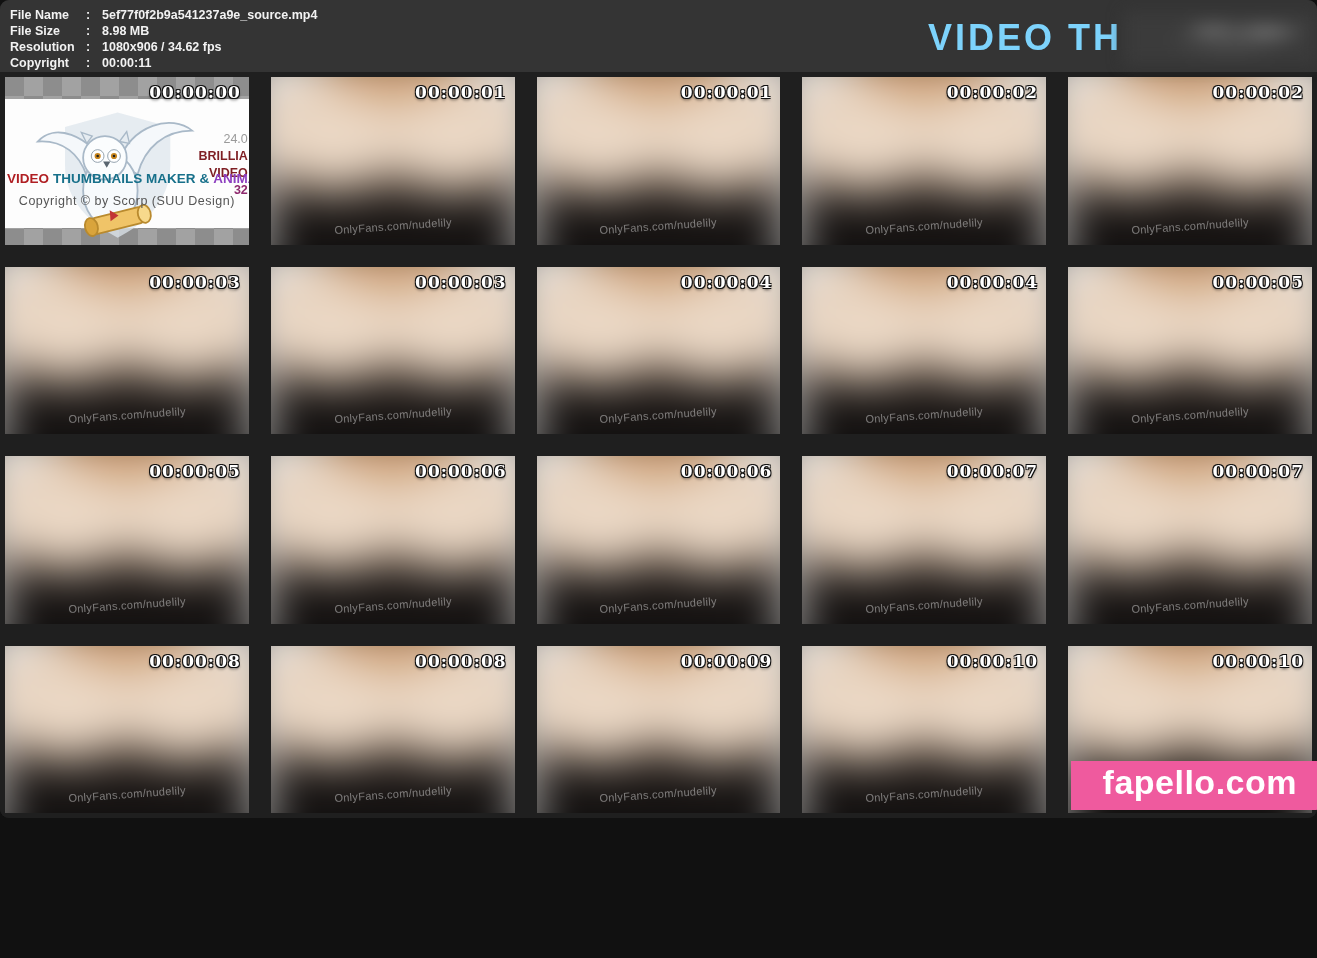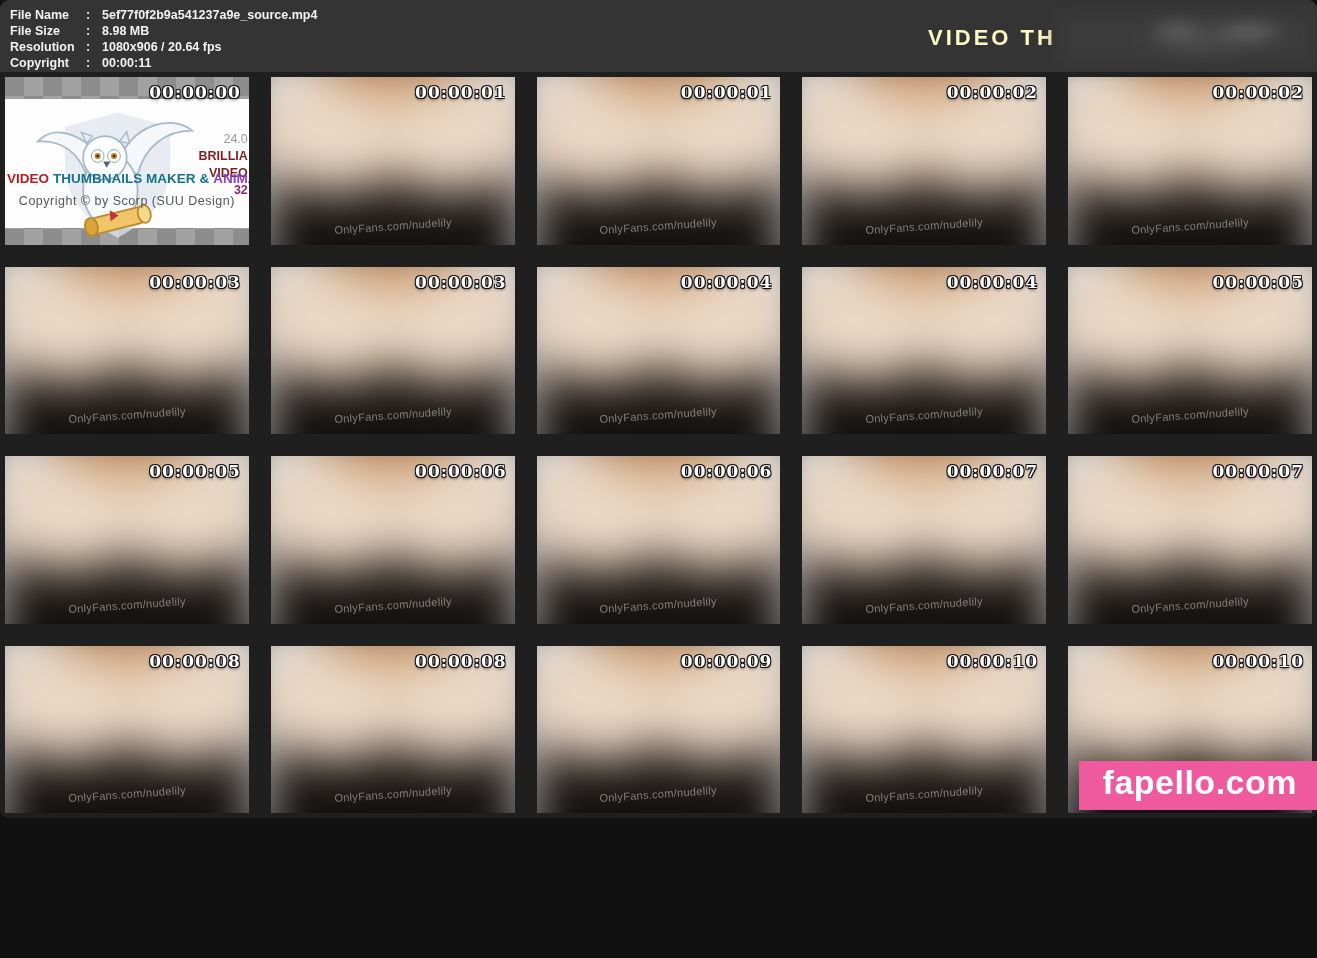--- a/index.html
+++ b/index.html
@@ -18,21 +18,21 @@
     border-radius:9px;
   }
 
   
   .header{position:absolute;top:0;left:0;right:0;height:72px;background:var(--header-bg);z-index:4;}
   .meta{position:absolute;top:7px;left:10px;}
   .meta-row{display:flex;height:16px;line-height:16px;font-size:12.5px;font-weight:bold;color:#f2f2f2;}
   .meta-label{width:76px;}
   .meta-colon{width:16px;}
   .vtm-watermark{position:absolute;top:12px;left:928px;right:0;display:flex;align-items:center;}
-  .vtm-text{font-size:22px;font-weight:bold;letter-spacing:3px;color:#fef9c3;line-height:46px;}
+  .vtm-text{font-size:36px;font-weight:bold;letter-spacing:3px;color:#7dd3fc;line-height:46px;}
   .blur-patch{
     flex:1;height:52px;margin-left:2px;
     background:
       radial-gradient(46px 15px at 46% 35%, #6d6d6d, rgba(109,109,109,0) 70%),
       radial-gradient(60px 16px at 74% 38%, #757575, rgba(117,117,117,0) 70%),
       radial-gradient(90px 30px at 55% 55%, #4c4c4c, rgba(76,76,76,0) 75%),
       #3b3b3b;
     filter:blur(8px);
   }
 
@@ -82,21 +82,21 @@
   .thumb-watermark{
     position:absolute;bottom:13px;left:50%;transform:translateX(-50%) rotate(-4deg);
     z-index:2;font-size:11px;color:rgba(255,255,255,.42);white-space:nowrap;letter-spacing:.3px;
   }
 
   
   .fapello-badge{
     position:absolute;right:0;bottom:8px;z-index:6;
     background:var(--badge-pink);color:#fff;
     font-size:34px;font-weight:bold;letter-spacing:.5px;
-    padding:2px 20px 8px 24px;
+    padding:2px 20px 8px 32px;
   }
 </style>
 </head>
 <body>
 
 <div class="sheet">
 
   <div class="header">
     <div class="meta">
       <div class="meta-row">
@@ -105,21 +105,21 @@
         <span class="meta-value">5ef77f0f2b9a541237a9e_source.mp4</span>
       </div>
       <div class="meta-row">
         <span class="meta-label">File Size</span>
         <span class="meta-colon">:</span>
         <span class="meta-value">8.98 MB</span>
       </div>
       <div class="meta-row">
         <span class="meta-label">Resolution</span>
         <span class="meta-colon">:</span>
-        <span class="meta-value">1080x906 / 20.64 fps</span>
+        <span class="meta-value">1080x906 / 34.62 fps</span>
       </div>
       <div class="meta-row">
         <span class="meta-label">Copyright</span>
         <span class="meta-colon">:</span>
         <span class="meta-value">00:00:11</span>
       </div>
     </div>
     <div class="vtm-watermark">
       <span class="vtm-text">VIDEO TH</span>
       <span class="blur-patch"></span>

